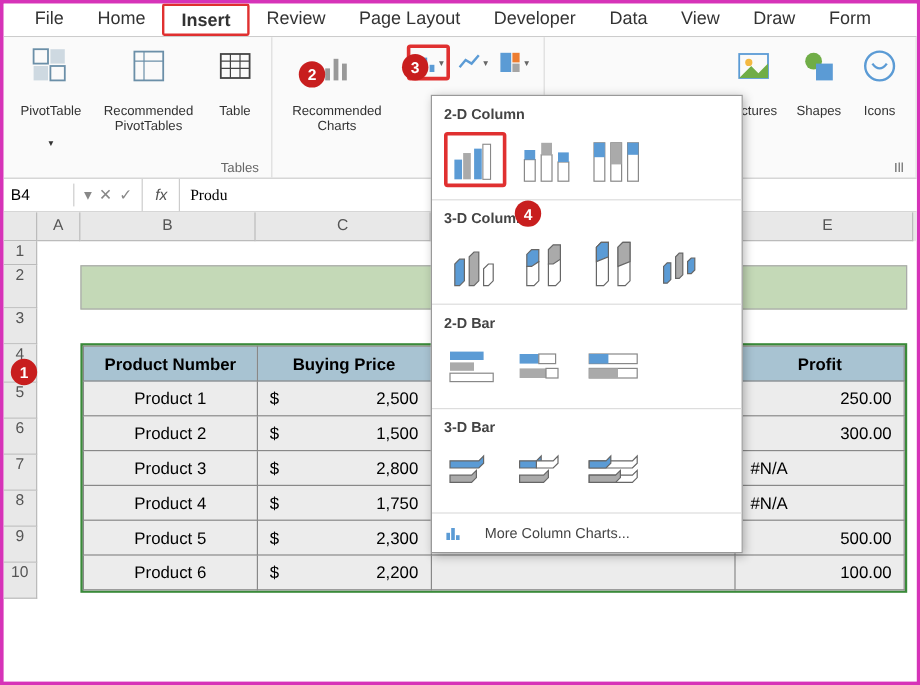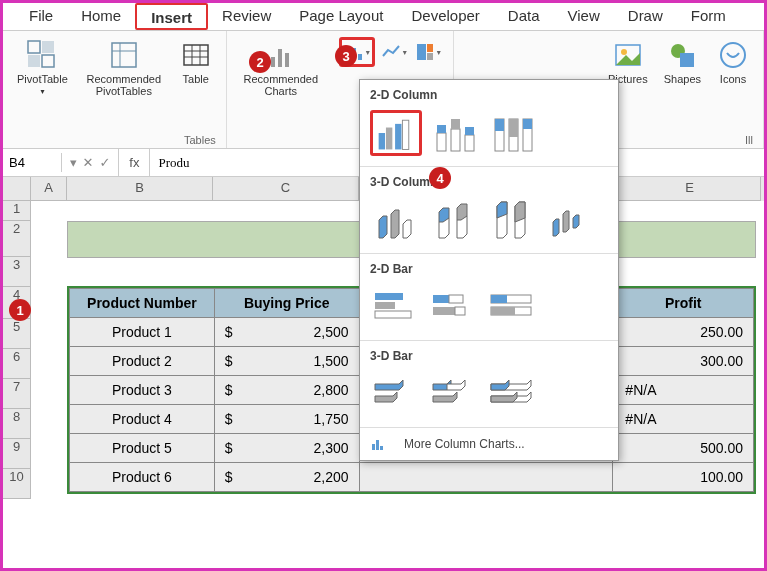--- a/index.html
+++ b/index.html
@@ -9,32 +9,32 @@
 .ribbon-tabs { display: flex; height: 28px; border-bottom: 1px solid #ccc; background: #fff; padding-left: 12px; }
 .ribbon-tab { padding: 4px 14px; font-size: 15px; color: #333; cursor: pointer; position: relative; }
 .ribbon-tab.active { border-bottom: 3px solid #0f7b3e; font-weight: 600; }
 .ribbon-tab.highlighted { border: 2px solid #e03030; border-radius: 2px; }
 
 
 .ribbon-body { height: 118px; background: #fafafa; border-bottom: 1px solid #ccc; display: flex; position: relative; }
 .ribbon-group { border-right: 1px solid #ddd; padding: 6px 10px 2px; display: flex; flex-direction: column; justify-content: space-between; }
 .ribbon-group-row { display: flex; gap: 8px; }
 .ribbon-group-label { font-size: 11px; color: #666; text-align: right; margin-top: 2px; }
-.ribbon-btn { display: flex; flex-direction: column; align-items: center; gap: 2px; font-size: 11px; color: #333; cursor: pointer; padding: 2px 4px; }
+.ribbon-btn { display: flex; flex-direction: column; align-items: center; gap: 16px; font-size: 11px; color: #333; cursor: pointer; padding: 2px 4px; }
 .ribbon-btn svg { width: 32px; height: 32px; }
 .ribbon-small-btn { display: flex; align-items: center; gap: 2px; padding: 2px; cursor: pointer; }
 .ribbon-small-btn svg { width: 20px; height: 20px; }
 .ribbon-small-btn .caret { font-size: 8px; color: #666; }
 .highlighted-red { border: 3px solid #e03030; border-radius: 3px; }
 
 
 .formula-row { display: flex; height: 28px; border-bottom: 1px solid #ccc; align-items: center; background: #fff; }
 .name-box { width: 59px; border-right: 1px solid #ccc; padding: 2px 6px; font-size: 13px; }
 .fb-btns { display: flex; gap: 6px; padding: 0 8px; color: #888; font-size: 13px; border-right: 1px solid #ccc; height: 100%; align-items: center; }
-.fx-label { padding: 0 10px; font-size: 13px; color: #555; border-right: 1px solid #ccc; height: 100%; display: flex; align-items: center; }
+.fx-label { padding: 0 10px; font-style: italic; font-size: 13px; color: #555; border-right: 1px solid #ccc; height: 100%; display: flex; align-items: center; }
 .formula-input { flex: 1; padding: 2px 8px; font-size: 13px; font-family: Liberation Serif, serif; }
 
 
 .sheet { position: relative; }
 .col-headers { display: flex; height: 24px; background: #e8e8e8; }
 .corner-cell { width: 28px; border-right: 1px solid #bbb; border-bottom: 1px solid #bbb; background: #e8e8e8; }
 .col-header { border-right: 1px solid #bbb; border-bottom: 1px solid #bbb; text-align: center; font-size: 13px; color: #555; padding-top: 3px; }
 .row-header { width: 28px; border-right: 1px solid #bbb; border-bottom: 1px solid #bbb; background: #e8e8e8; text-align: center; font-size: 13px; color: #555; }
 .row-headers { display: flex; flex-direction: column; }
 .title-banner { background: #c4d9b7; text-align: center; font-size: 20px; font-weight: bold; padding: 6px; border: 1px solid #aaa; }

